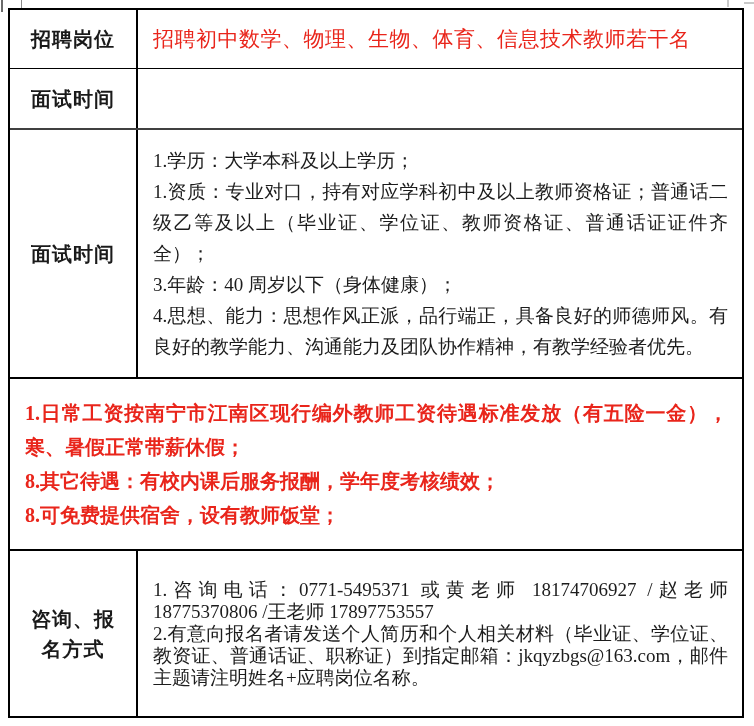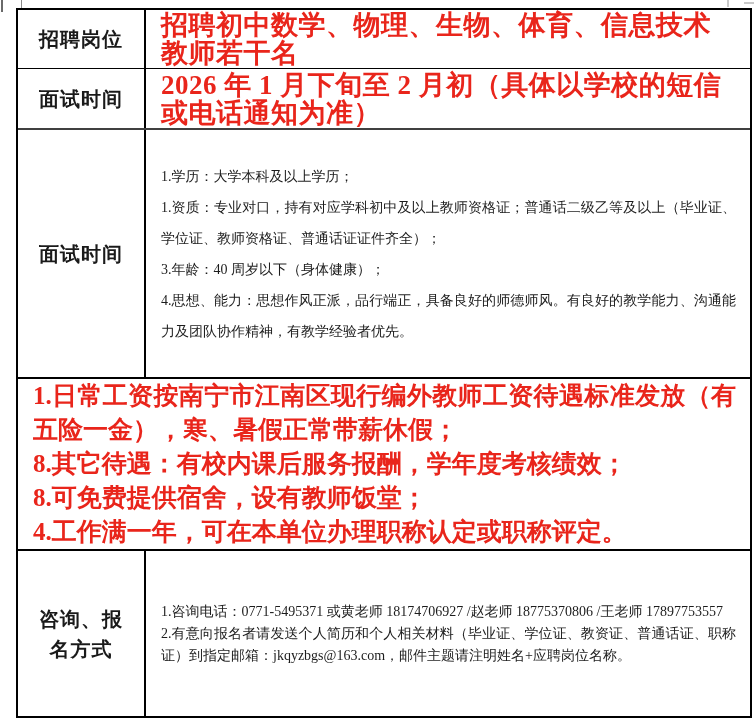--- a/index.html
+++ b/index.html
@@ -7,21 +7,21 @@
   body {
     width: 754px; height: 726px;
     background: #ffffff;
     position: relative;
     font-family: "Liberation Serif", "DejaVu Serif", serif;
     color: #1c1c1c;
     overflow: hidden;
   }
   .table {
     position: absolute;
-    left: 16px; top: 8px;
+    left: 8px; top: 8px;
     width: 736px; height: 710px;
     border: 2px solid #000000;
     display: flex;
     flex-direction: column;
     background: #ffffff;
   }
   .row { display: flex; flex-direction: row; overflow: hidden; }
   .row-1 { height: 59px; border-bottom: 1px solid #000000; }
   .row-2 { height: 61px; border-bottom: 2px solid #404040; }
   .row-3 { height: 249px; border-bottom: 2px solid #000000; }
@@ -48,36 +48,36 @@
   .content-cell {
     flex: 1;
     padding: 3px 14px 3px 15px;
     display: flex;
     flex-direction: column;
     justify-content: center;
     overflow: hidden;
   }
   .para { margin: 0; text-align: justify; }
   .para.black {
-    font-size: 14px;
+    font-size: 19px;
     line-height: 31px;
     color: #1c1c1c;
     font-weight: 400;
   }
   .row-5 .para.black { line-height: 22px; }
   .para.red-single {
-    font-size: 27px;
+    font-size: 21px;
     line-height: 28px;
     color: var(--red, #e9251b);
-    font-weight: 700;
+    font-weight: 400;
     letter-spacing: 0.5px;
     text-align: left;
   }
   .para.red-bold {
-    font-size: 25px;
+    font-size: 20px;
     line-height: 34px;
     color: var(--red, #e9251b);
     font-weight: 700;
   }
   .artifact { position: absolute; }
   .artifact-tl-1 { left: 1px; top: 0; width: 2px; height: 12px; background: #6a6a6a; }
   .artifact-tl-2 { left: 21px; top: 0; width: 1px; height: 9px; background: #8a8a8a; }
   .artifact-tr-1 { left: 727px; top: 0; width: 2px; height: 7px; background: #c9c9c9; }
   .artifact-tr-2 { left: 744px; top: 2px; width: 10px; height: 2px; background: #c9c9c9; }
 </style>
@@ -97,43 +97,39 @@
     </div>
     <div class="content-cell">
       <p class="para red-single">招聘初中数学、物理、生物、体育、信息技术教师若干名</p>
     </div>
   </div>
 
   <div class="row row-2">
     <div class="label-cell">
       <span class="label-line">面试时间</span>
     </div>
-    <div class="content-cell">
-      <p class="para red-single">2026 年 1 月下旬至 2 月初（具体以学校的短信或电话通知为准）</p>
-    </div>
   </div>
 
   <div class="row row-3">
     <div class="label-cell">
       <span class="label-line">面试时间</span>
     </div>
     <div class="content-cell">
       <p class="para black">1.学历：大学本科及以上学历；</p>
       <p class="para black">1.资质：专业对口，持有对应学科初中及以上教师资格证；普通话二级乙等及以上（毕业证、学位证、教师资格证、普通话证证件齐全）；</p>
       <p class="para black">3.年龄：40 周岁以下（身体健康）；</p>
       <p class="para black">4.思想、能力：思想作风正派，品行端正，具备良好的师德师风。有良好的教学能力、沟通能力及团队协作精神，有教学经验者优先。</p>
     </div>
   </div>
 
   <div class="row row-4">
     <div class="content-cell">
       <p class="para red-bold">1.日常工资按南宁市江南区现行编外教师工资待遇标准发放（有五险一金），寒、暑假正常带薪休假；</p>
       <p class="para red-bold">8.其它待遇：有校内课后服务报酬，学年度考核绩效；</p>
       <p class="para red-bold">8.可免费提供宿舍，设有教师饭堂；</p>
-      <p class="para red-bold">4.工作满一年，可在本单位办理职称认定或职称评定。</p>
     </div>
   </div>
 
   <div class="row row-5">
     <div class="label-cell">
       <span class="label-line">咨询、报</span>
       <span class="label-line">名方式</span>
     </div>
     <div class="content-cell">
       <p class="para black">1.咨询电话：0771-5495371 或黄老师 18174706927 /赵老师 18775370806 /王老师 17897753557</p>

